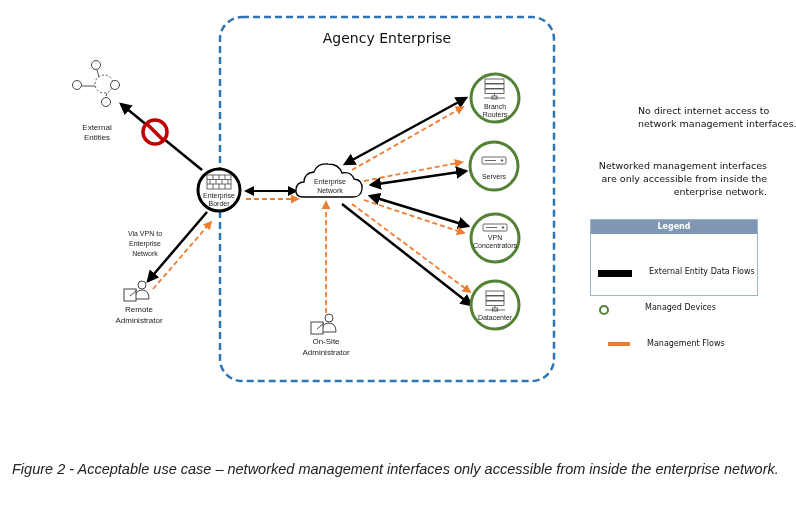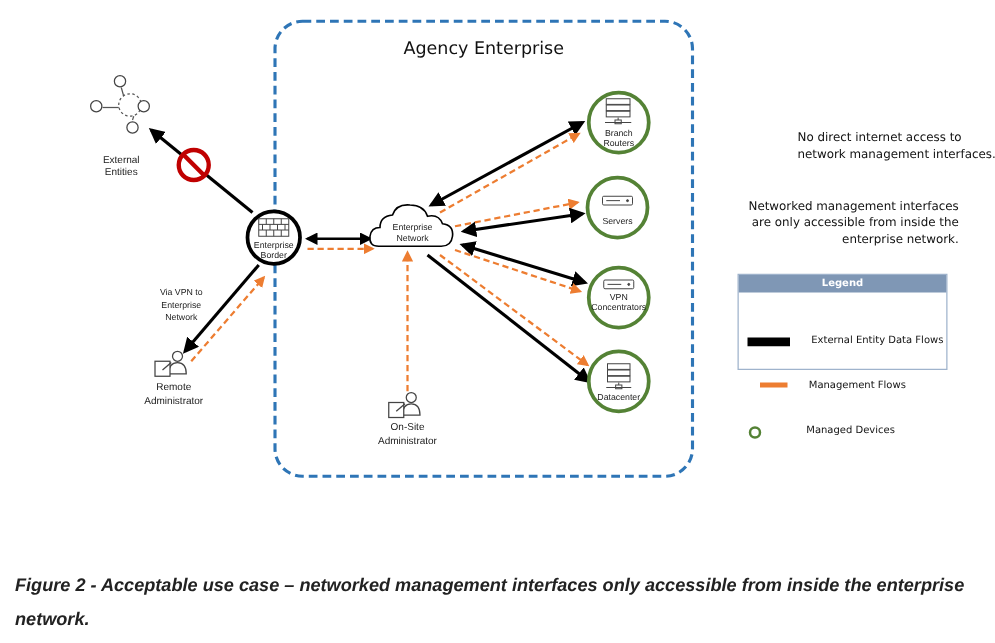--- a/index.html
+++ b/index.html
@@ -9,21 +9,21 @@
   .lbl-sm { font-family:"Liberation Sans", sans-serif; font-size:7px; fill:#222; text-anchor:middle; }
   .title { font-family:"DejaVu Sans", sans-serif; font-size:14px; fill:#111; text-anchor:middle; }
   .note { position:absolute; left:597px; width:170px; font-family:"DejaVu Sans", sans-serif; font-size:9.5px; line-height:13px; color:#111; }
   .legend { position:absolute; left:590px; top:219px; width:166px; height:75px; border:1px solid #9fb3cc; background:#fff; }
   .legend-head { background:#7f97b5; color:#fff; font-family:"DejaVu Sans", sans-serif; font-size:8px; font-weight:bold; text-align:center; height:14px; line-height:14px; }
   .legend-row { position:relative; height:14px; font-family:"DejaVu Sans", sans-serif; font-size:8px; color:#111;margin-top:22px; }
   .swatch-black { position:absolute; left:7px; top:4px; width:34px; height:7px; background:#000; }
   .swatch-orange { position:absolute; left:17px; top:4px; width:22px; height:4px; background:#ed7d31; }
   .swatch-circle { position:absolute; left:8px; top:3px; width:6px; height:6px; border:2px solid #548235; border-radius:50%; }
   .legend-text { position:absolute; top:1px; }
-  .caption { position:absolute; left:12px; top:456px; width:770px; font-family:"Liberation Sans", sans-serif; font-style:italic; font-size:14.5px; line-height:27px; color:#222;font-weight:bold; }
+  .caption { position:absolute; left:12px; top:456px; width:770px; font-family:"Liberation Sans", sans-serif; font-style:italic; font-size:14.5px; line-height:27px; color:#222; }
 </style>
 </head>
 <body>
 
 <svg id="diagram" viewBox="0 0 796 430" xmlns="http://www.w3.org/2000/svg">
   <defs>
     <marker id="ah-black" viewBox="0 0 10 10" refX="8" refY="5" markerWidth="5" markerHeight="5" orient="auto-start-reverse">
       <path d="M0,0 L10,5 L0,10 z" fill="#000"></path>
     </marker>
     <marker id="ah-orange" viewBox="0 0 10 10" refX="8" refY="5" markerWidth="5" markerHeight="5" orient="auto-start-reverse">
@@ -165,22 +165,22 @@
 <div class="note" style="top:159px;text-align:right;">Networked management interfaces are only accessible from inside the enterprise network.</div>
 
 <div class="legend">
   <div class="legend-head">Legend</div>
   <div style="height:10px"></div>
   <div class="legend-row">
     <span class="swatch-black"></span>
     <span class="legend-text" style="left:58px;">External Entity Data Flows</span>
   </div>
   <div class="legend-row">
+    <span class="swatch-circle"></span>
+    <span class="legend-text" style="left:54px;">Managed Devices</span>
+  </div>
+  <div class="legend-row">
     <span class="swatch-orange"></span>
     <span class="legend-text" style="left:56px;">Management Flows</span>
-  </div>
-  <div class="legend-row">
-    <span class="swatch-circle"></span>
-    <span class="legend-text" style="left:54px;">Managed Devices</span>
   </div>
 </div>
 
 <div class="caption">Figure 2 - Acceptable use case – networked management interfaces only accessible from inside the enterprise network.</div>
 
 </body></html>

